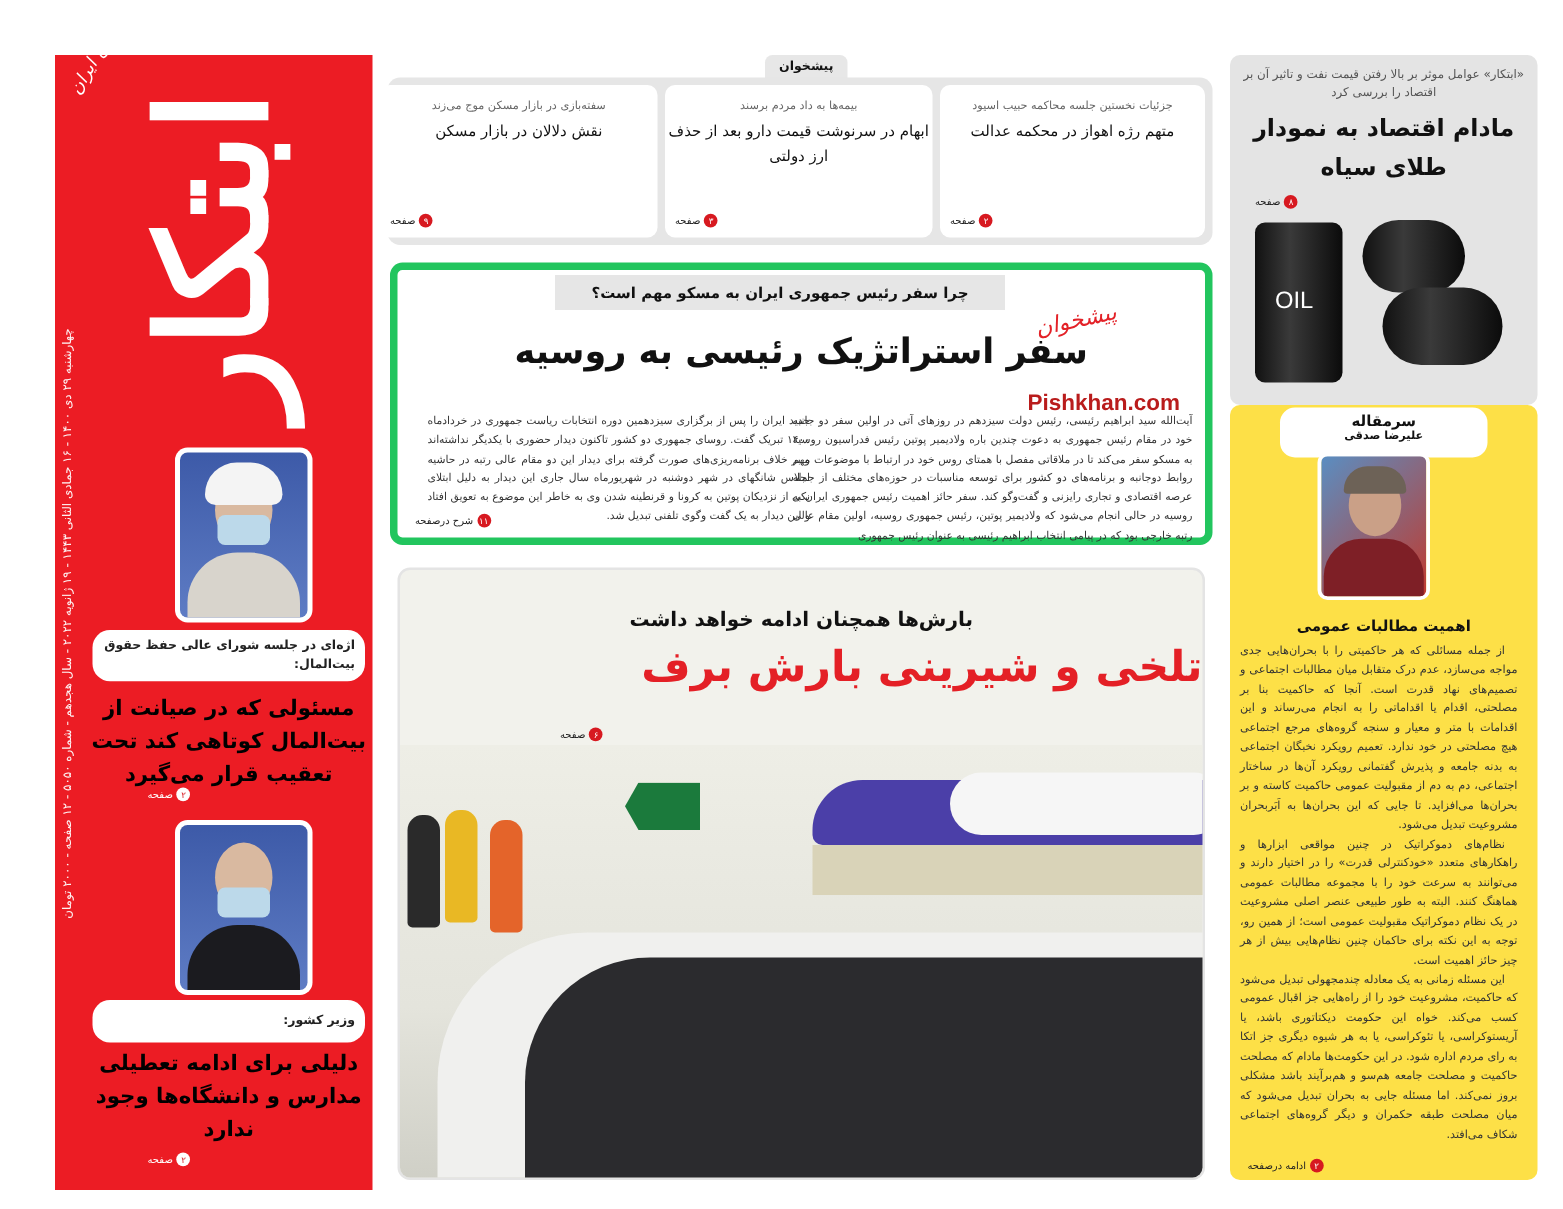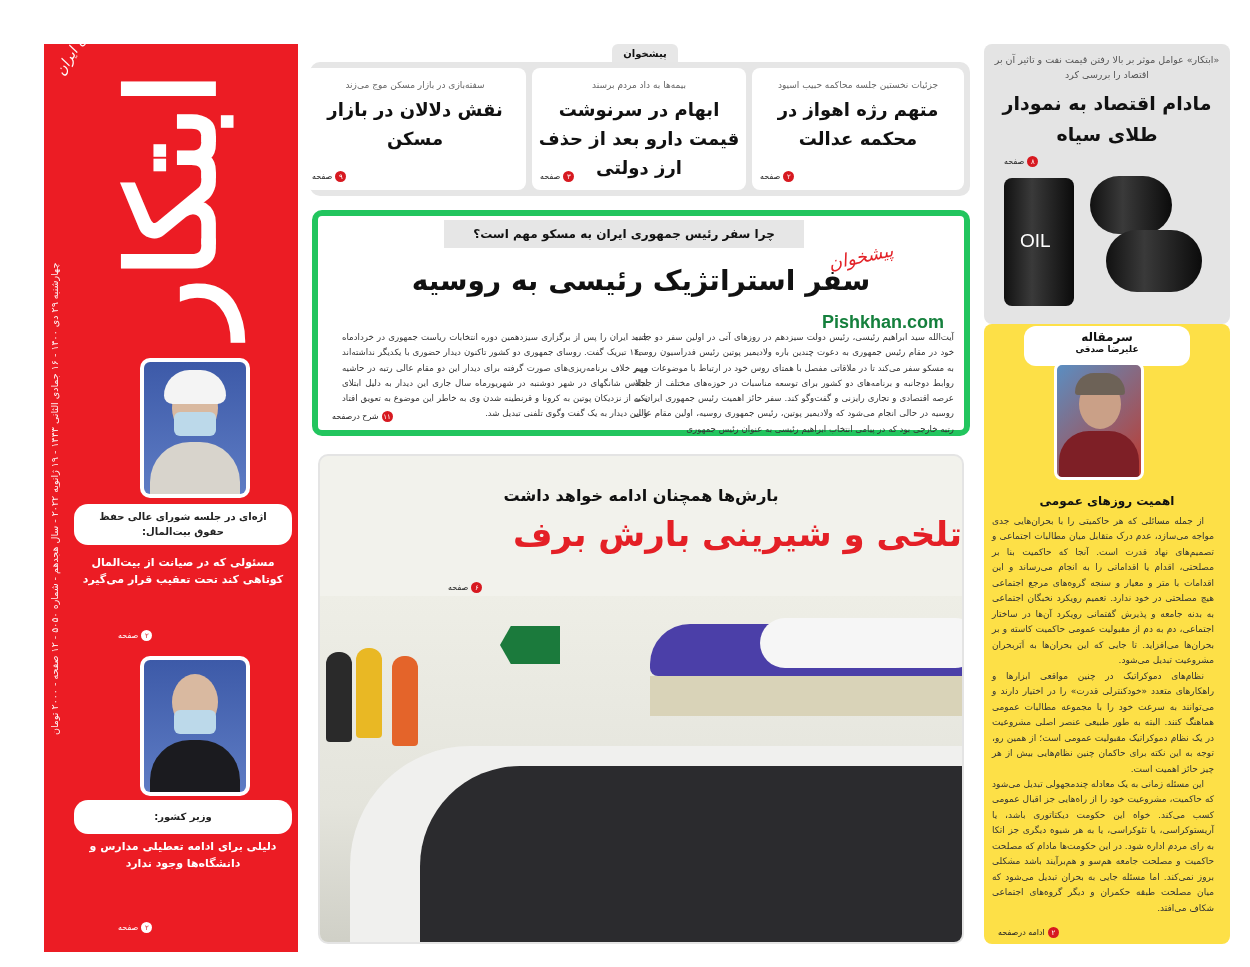--- a/index.html
+++ b/index.html
@@ -13,40 +13,40 @@
 #logo .sub{position:absolute;left:8px;top:26px;color:#fff;font-size:14px;font-family:"DejaVu Serif",serif;transform:rotate(-60deg);transform-origin:left top;white-space:nowrap;font-style:italic}
 #dateline{position:absolute;left:-4px;top:230px;width:28px;height:450px;writing-mode:vertical-rl;transform:rotate(180deg);font-size:9.5px;color:#fff;white-space:nowrap;display:flex;align-items:center;justify-content:center;opacity:.95}
 .red-story{position:absolute;left:24px;width:230px}
 .photo-frame{position:absolute;left:72px;width:110px;height:140px;background:#fff;border-radius:10px;padding:4px}
 .photo-frame .ph{width:100%;height:100%;border-radius:6px;background:linear-gradient(#3d5aa8,#5e7cc4);position:relative;overflow:hidden}
 .ph .head{position:absolute;left:28px;top:18px;width:46px;height:56px;border-radius:50%;background:#d9b9a0}
 .ph .turban{position:absolute;left:20px;top:8px;width:62px;height:34px;border-radius:30px 30px 10px 10px;background:#f4f4f4}
 .ph .mask{position:absolute;left:30px;top:50px;width:42px;height:24px;border-radius:6px;background:#bcd9ea}
 .ph .body{position:absolute;left:6px;top:80px;width:90px;height:70px;border-radius:40px 40px 0 0;background:#d8d4cc}
 .ph .body.dark{background:#1b1b1f}
-.caption-box{position:absolute;background:#fff;border-radius:14px;text-align:center;font-size:10px;font-weight:bold;padding:6px 20px;color:#222;line-height:1.45}
-.red-head{position:absolute;color:#ffffff;font-weight:bold;text-align:center;font-size:11px;line-height:1.55}
+.caption-box{position:absolute;background:#fff;border-radius:14px;font-size:10px;font-weight:bold;padding:6px 8px;color:#222;line-height:1.45}
+.red-head{position:absolute;color:#000000;font-weight:bold;text-align:center;font-size:17px;line-height:1.55}
 .page-ref{position:absolute;display:flex;align-items:center;gap:3px;font-size:8px;color:#222}
 .page-ref .num{width:11px;height:11px;border-radius:50%;background:#d71920;color:#fff;font-size:7px;display:flex;align-items:center;justify-content:center}
 .red-story .page-ref{color:#fff}
 .red-story .page-ref .num{background:#fff;color:#d71920}
 
 
 #pish-tab{position:absolute;left:612px;top:44px;width:66px;height:20px;background:#e7e7e7;border-radius:6px 6px 0 0;font-size:10px;font-weight:bold;text-align:center;line-height:20px}
 #pish{position:absolute;left:310px;top:62px;width:660px;height:134px;background:#e6e6e6;border-radius:10px}
 .pcard{position:absolute;top:6px;width:212px;height:122px;background:#fff;border-radius:8px;text-align:center}
 .pcard .kick{font-size:9px;color:#666;line-height:1.6;margin-top:10px}
-.pcard .title{font-size:18px;font-weight:bold;line-height:1.6;margin-top:4px}
+.pcard .title{font-size:12px;font-weight:normal;line-height:1.6;margin-top:4px}
 .pcard .page-ref{left:8px;bottom:8px}
 
 
 #lead{position:absolute;left:312px;top:210px;width:658px;height:226px;background:#fff;border:6px solid #22c55e;border-radius:10px}
 #lead .kicker{position:absolute;left:126px;top:4px;width:360px;height:28px;background:#e6e6e6;font-size:12px;font-weight:bold;text-align:center;line-height:28px}
 #lead .headline{position:absolute;left:0;right:0;top:48px;text-align:center;font-size:28px;font-weight:900;letter-spacing:-1px;font-family:"DejaVu Sans",sans-serif}
-#lead .wm{position:absolute;left:504px;top:96px;color:#15803d;font-size:18px;font-weight:bold;direction:ltr;font-family:"Liberation Sans",sans-serif}
+#lead .wm{position:absolute;left:504px;top:96px;color:#b91c1c;font-size:18px;font-weight:bold;direction:ltr;font-family:"Liberation Sans",sans-serif}
 #lead .wm-fa{position:absolute;left:510px;top:30px;color:#e32228;font-size:18px;font-style:italic;transform:rotate(-12deg)}
 #lead .col{position:absolute;top:114px;font-size:8.6px;line-height:1.78;text-align:justify;color:#333}
 #lead .col.r{right:10px;width:320px}
 #lead .col.l{left:24px;width:306px}
 #lead .page-ref{left:14px;bottom:8px}
 
 
 #snow{position:absolute;left:318px;top:454px;width:646px;height:490px;border:2px solid #e4e4e4;border-radius:10px;overflow:hidden;background:#f2f2ec}
 #snow .kicker{position:absolute;left:0;right:0;top:30px;text-align:center;font-size:16px;font-weight:bold}
 #snow .headline{position:absolute;left:0;right:0;top:58px;text-align:right;font-size:34px;font-weight:900;color:#e42026}
@@ -201,21 +201,21 @@
 <div id="editorial">
   <div class="label-box">
     <div class="label">سرمقاله</div>
     <div class="author">علیرضا صدقی</div>
   </div>
   <div class="photo">
     <div class="jacket"></div>
       <div class="face"></div>
       <div class="hair"></div>
   </div>
-  <div class="title">اهمیت روزهای عمومی</div>
+  <div class="title">اهمیت مطالبات عمومی</div>
   <div class="body">
     <p>از جمله مسائلی که هر حاکمیتی را با بحران‌هایی جدی مواجه می‌سازد، عدم درک متقابل میان مطالبات اجتماعی و تصمیم‌های نهاد قدرت است. آنجا که حاکمیت بنا بر مصلحتی، اقدام یا اقداماتی را به انجام می‌رساند و این اقدامات با متر و معیار و سنجه گروه‌های مرجع اجتماعی هیچ مصلحتی در خود ندارد. تعمیم رویکرد نخبگان اجتماعی به بدنه جامعه و پذیرش گفتمانی رویکرد آن‌ها در ساختار اجتماعی، دم به دم از مقبولیت عمومی حاکمیت کاسته و بر بحران‌ها می‌افزاید. تا جایی که این بحران‌ها به اَبَربحران مشروعیت تبدیل می‌شود.</p>
     <p>نظام‌های دموکراتیک در چنین مواقعی ابزارها و راهکارهای متعدد «خودکنترلی قدرت» را در اختیار دارند و می‌توانند به سرعت خود را با مجموعه مطالبات عمومی هماهنگ کنند. البته به طور طبیعی عنصر اصلی مشروعیت در یک نظام دموکراتیک مقبولیت عمومی است؛ از همین رو، توجه به این نکته برای حاکمان چنین نظام‌هایی بیش از هر چیز حائز اهمیت است.</p>
     <p>این مسئله زمانی به یک معادله چندمجهولی تبدیل می‌شود که حاکمیت، مشروعیت خود را از راه‌هایی جز اقبال عمومی کسب می‌کند. خواه این حکومت دیکتاتوری باشد، یا آریستوکراسی، یا تئوکراسی، یا به هر شیوه دیگری جز اتکا به رای مردم اداره شود. در این حکومت‌ها مادام که مصلحت حاکمیت و مصلحت جامعه هم‌سو و هم‌برآیند باشد مشکلی بروز نمی‌کند. اما مسئله جایی به بحران تبدیل می‌شود که میان مصلحت طبقه حکمران و دیگر گروه‌های اجتماعی شکاف می‌افتد.</p>
   </div>
   <div class="page-ref">
     <span class="num">۲</span>
     <span>ادامه درصفحه</span>
   </div>
 </div>

